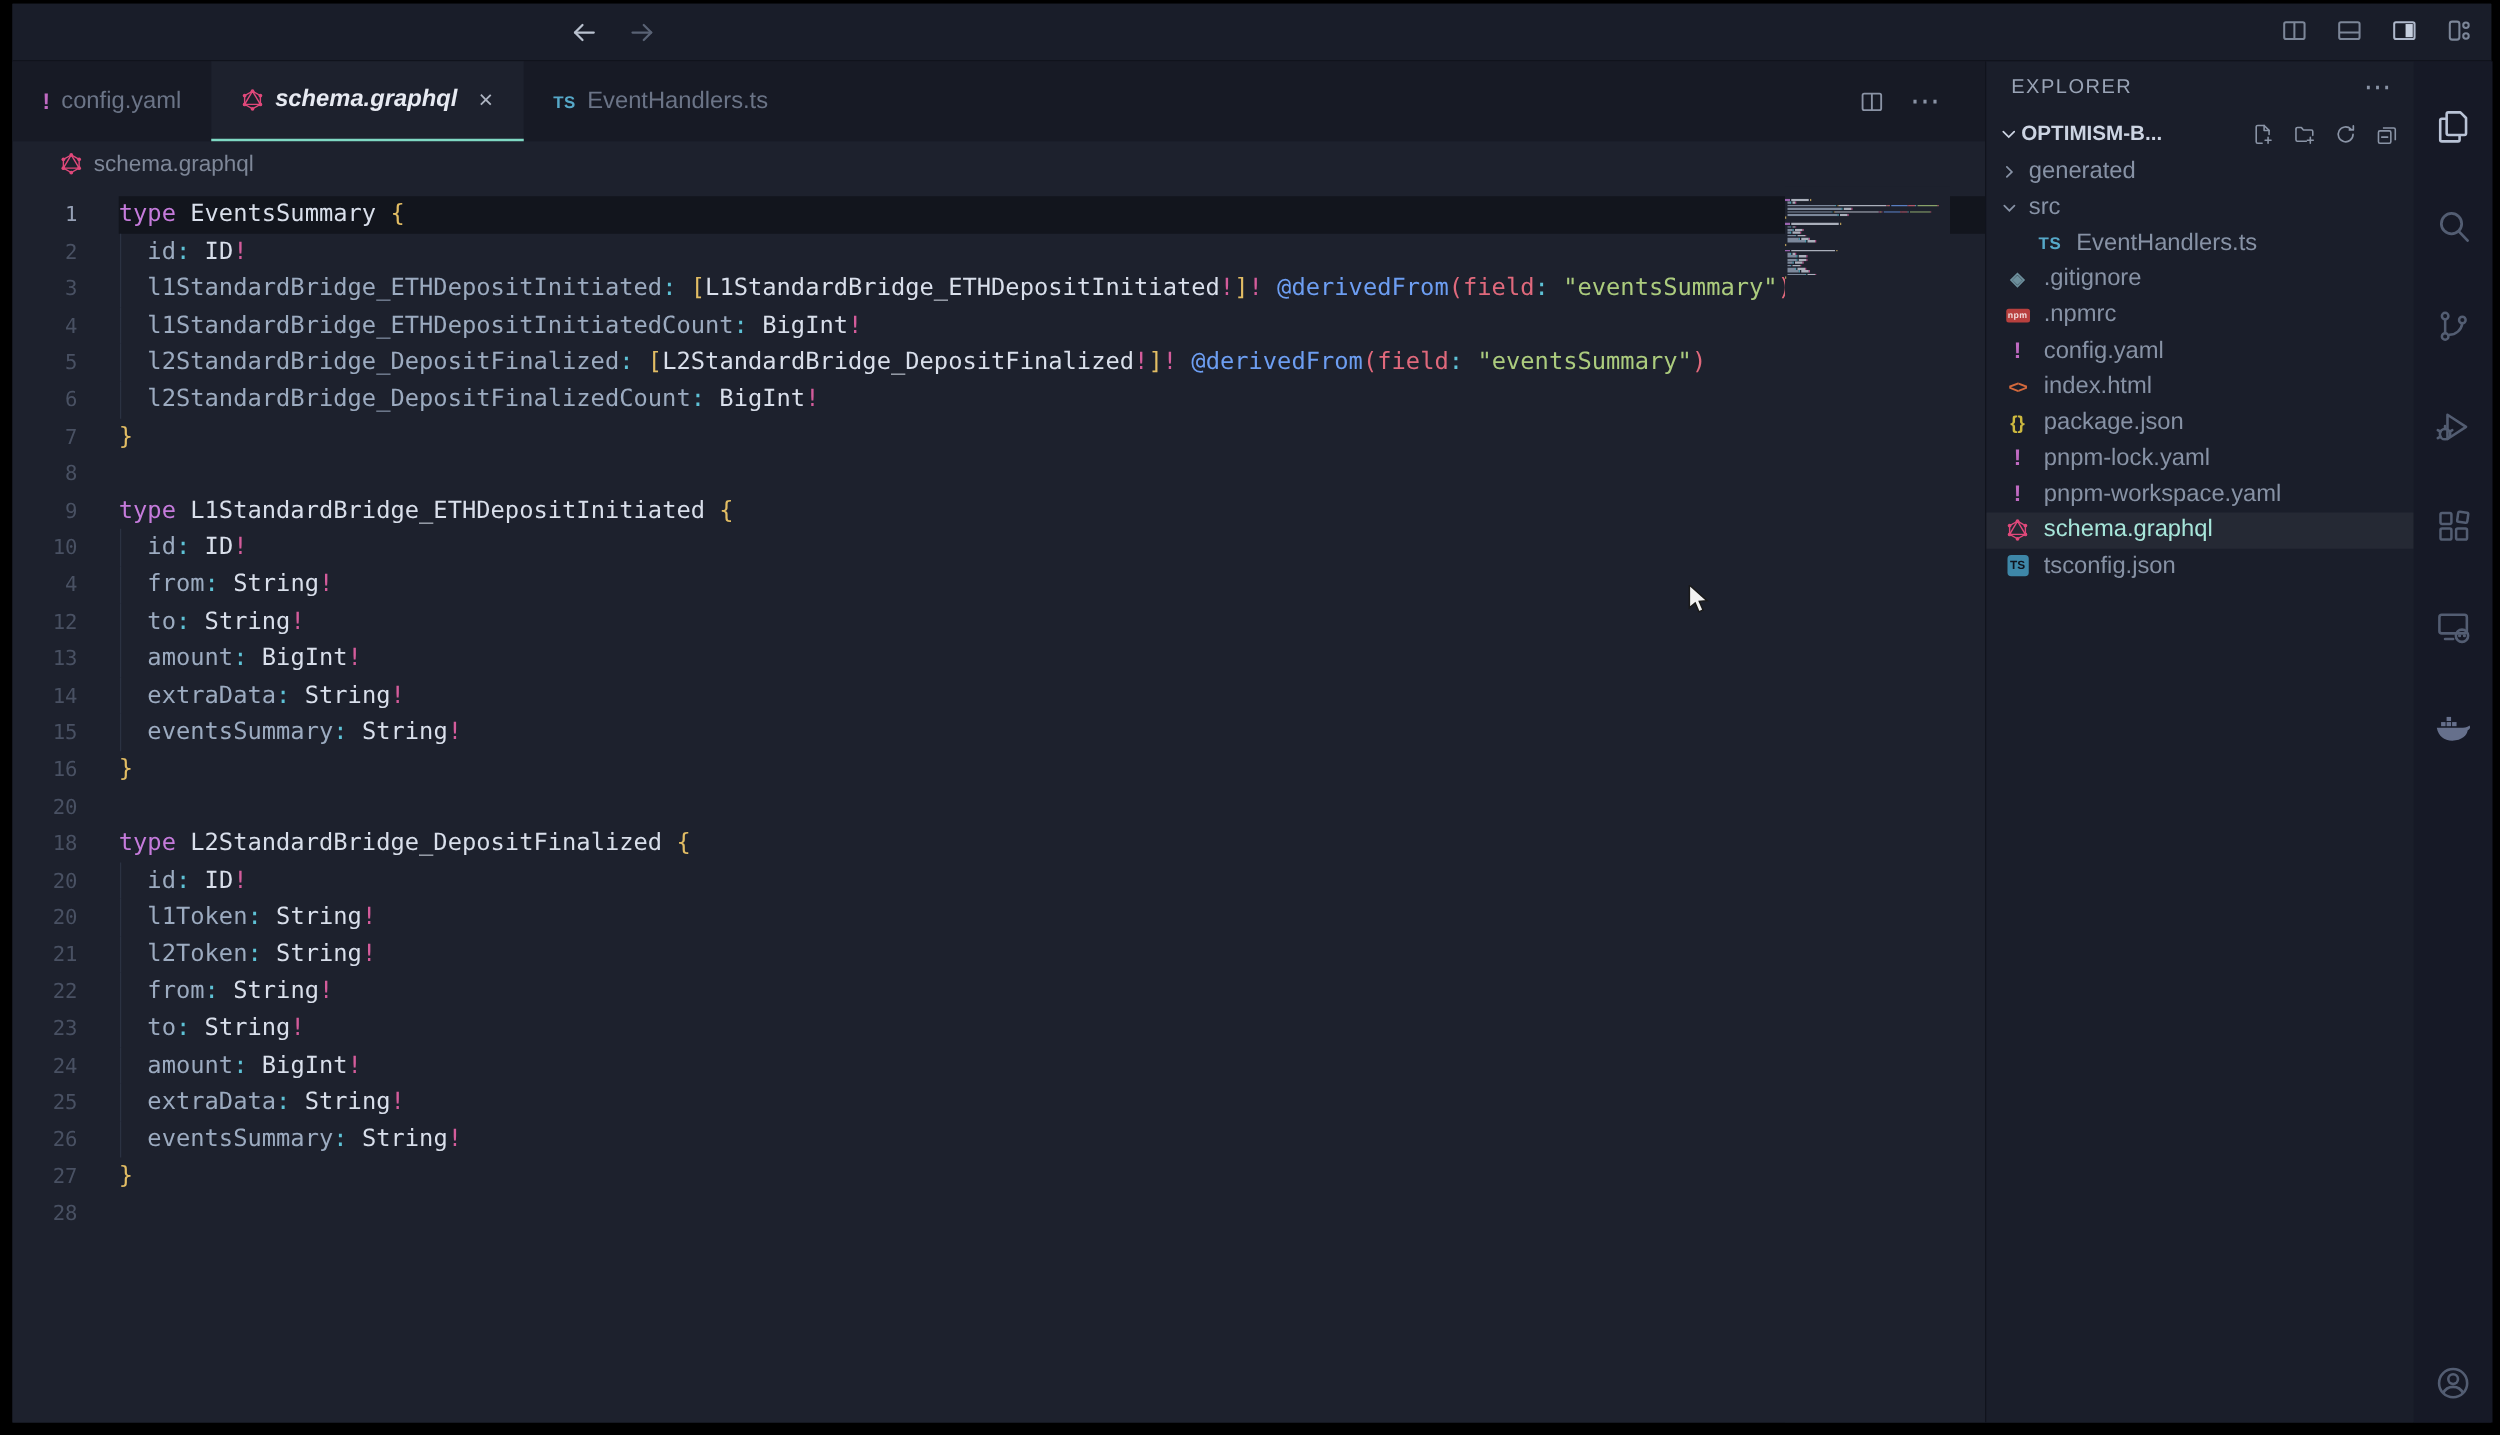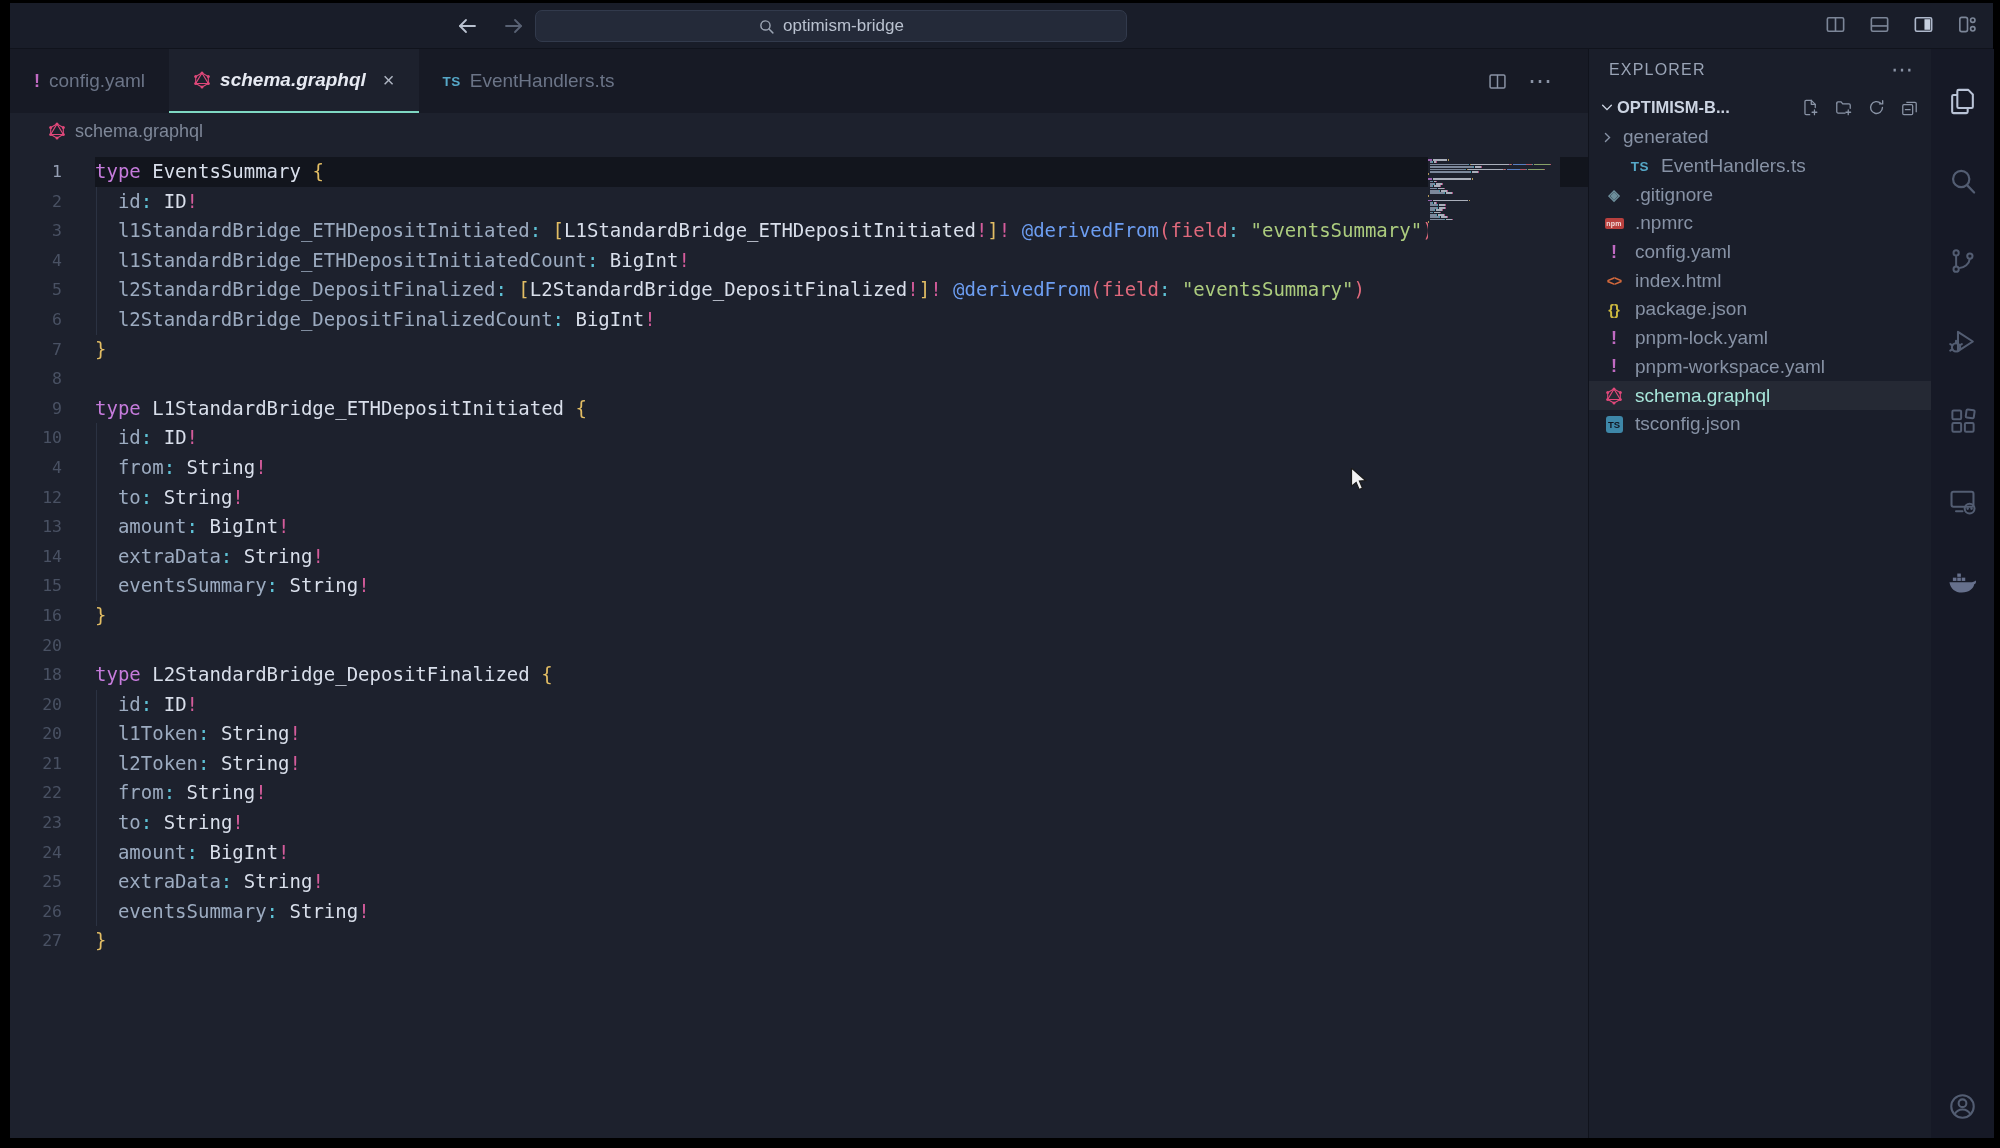--- a/index.html
+++ b/index.html
@@ -93,29 +93,20 @@
           <path d="M20 12H5"></path>
           <path d="M11 6l-6 6 6 6"></path>
         </svg>
     </span>
     <span class="nav-arrow" style="left:489px;">
       <svg width="24" height="24" viewBox="0 0 24 24" stroke="#596274" stroke-width="1.8" fill="none" stroke-linecap="round" stroke-linejoin="round">
           <path d="M4 12h15"></path>
           <path d="M13 6l6 6-6 6"></path>
         </svg>
     </span>
-    <div class="searchbox">
-      <span>
-        <svg width="17" height="17" viewBox="0 0 24 24" stroke="#9aa3b2" stroke-width="2" fill="none" stroke-linecap="round">
-            <circle cx="10.5" cy="10.5" r="6.5"></circle>
-            <path d="M15.5 15.5L21 21"></path>
-          </svg>
-      </span>
-      <span>optimism-bridge</span>
-    </div>
     <div class="win-icons">
       <span>
         <svg width="23" height="23" viewBox="0 0 24 24" stroke="#7c8698" stroke-width="1.7" fill="none">
             <rect x="3.5" y="5" width="17" height="14" rx="1.5"></rect>
             <path d="M12 5v14"></path>
           </svg>
       </span>
       <span>
         <svg width="23" height="23" viewBox="0 0 24 24" stroke="#7c8698" stroke-width="1.7" fill="none">
             <rect x="3.5" y="5" width="17" height="14" rx="1.5"></rect>
@@ -220,20 +211,21 @@
           <div class="code-line"><span class="ln">18</span><span class="lt"><span class="tk-kw">type</span><span class="tk-pl"> </span><span class="tk-ty">L2StandardBridge_DepositFinalized</span><span class="tk-pl"> </span><span class="tk-br">{</span></span></div>
           <div class="code-line"><span class="ln">20</span><span class="lt ind"><span class="tk-pl">  </span><span class="tk-fd">id</span><span class="tk-cl">:</span><span class="tk-pl"> </span><span class="tk-ty">ID</span><span class="tk-bang">!</span></span></div>
           <div class="code-line"><span class="ln">20</span><span class="lt ind"><span class="tk-pl">  </span><span class="tk-fd">l1Token</span><span class="tk-cl">:</span><span class="tk-pl"> </span><span class="tk-ty">String</span><span class="tk-bang">!</span></span></div>
           <div class="code-line"><span class="ln">21</span><span class="lt ind"><span class="tk-pl">  </span><span class="tk-fd">l2Token</span><span class="tk-cl">:</span><span class="tk-pl"> </span><span class="tk-ty">String</span><span class="tk-bang">!</span></span></div>
           <div class="code-line"><span class="ln">22</span><span class="lt ind"><span class="tk-pl">  </span><span class="tk-fd">from</span><span class="tk-cl">:</span><span class="tk-pl"> </span><span class="tk-ty">String</span><span class="tk-bang">!</span></span></div>
           <div class="code-line"><span class="ln">23</span><span class="lt ind"><span class="tk-pl">  </span><span class="tk-fd">to</span><span class="tk-cl">:</span><span class="tk-pl"> </span><span class="tk-ty">String</span><span class="tk-bang">!</span></span></div>
           <div class="code-line"><span class="ln">24</span><span class="lt ind"><span class="tk-pl">  </span><span class="tk-fd">amount</span><span class="tk-cl">:</span><span class="tk-pl"> </span><span class="tk-ty">BigInt</span><span class="tk-bang">!</span></span></div>
           <div class="code-line"><span class="ln">25</span><span class="lt ind"><span class="tk-pl">  </span><span class="tk-fd">extraData</span><span class="tk-cl">:</span><span class="tk-pl"> </span><span class="tk-ty">String</span><span class="tk-bang">!</span></span></div>
           <div class="code-line"><span class="ln">26</span><span class="lt ind"><span class="tk-pl">  </span><span class="tk-fd">eventsSummary</span><span class="tk-cl">:</span><span class="tk-pl"> </span><span class="tk-ty">String</span><span class="tk-bang">!</span></span></div>
           <div class="code-line"><span class="ln">27</span><span class="lt"><span class="tk-br">}</span></span></div>
+          <div class="code-line"><span class="ln">28</span><span class="lt"></span></div>
           <div class="minimap" id="minimap">
             <div class="mm-line"><s class="tk-kw" style="width: 4px;"></s><s class="sp" style="width: 1px;"></s><s class="tk-ty" style="width: 14px;"></s><s class="sp" style="width: 1px;"></s><s class="tk-br" style="width: 1px;"></s></div>
             <div class="mm-line"><s class="sp" style="width: 2px;"></s><s class="tk-fd" style="width: 2px;"></s><s class="tk-cl" style="width: 1px;"></s><s class="sp" style="width: 1px;"></s><s class="tk-ty" style="width: 2px;"></s><s class="tk-bang" style="width: 1px;"></s></div>
             <div class="mm-line"><s class="sp" style="width: 2px;"></s><s class="tk-fd" style="width: 38px;"></s><s class="tk-cl" style="width: 1px;"></s><s class="sp" style="width: 1px;"></s><s class="tk-bk" style="width: 1px;"></s><s class="tk-ty" style="width: 38px;"></s><s class="tk-bang" style="width: 1px;"></s><s class="tk-bk" style="width: 1px;"></s><s class="tk-bang" style="width: 1px;"></s><s class="sp" style="width: 1px;"></s><s class="tk-dr" style="width: 13px;"></s><s class="tk-pr" style="width: 1px;"></s><s class="tk-ar" style="width: 5px;"></s><s class="tk-cl" style="width: 1px;"></s><s class="sp" style="width: 1px;"></s><s class="tk-st" style="width: 16px;"></s><s class="tk-pr" style="width: 1px;"></s></div>
             <div class="mm-line"><s class="sp" style="width: 2px;"></s><s class="tk-fd" style="width: 43px;"></s><s class="tk-cl" style="width: 1px;"></s><s class="sp" style="width: 1px;"></s><s class="tk-ty" style="width: 6px;"></s><s class="tk-bang" style="width: 1px;"></s></div>
             <div class="mm-line"><s class="sp" style="width: 2px;"></s><s class="tk-fd" style="width: 35px;"></s><s class="tk-cl" style="width: 1px;"></s><s class="sp" style="width: 1px;"></s><s class="tk-bk" style="width: 1px;"></s><s class="tk-ty" style="width: 35px;"></s><s class="tk-bang" style="width: 1px;"></s><s class="tk-bk" style="width: 1px;"></s><s class="tk-bang" style="width: 1px;"></s><s class="sp" style="width: 1px;"></s><s class="tk-dr" style="width: 13px;"></s><s class="tk-pr" style="width: 1px;"></s><s class="tk-ar" style="width: 5px;"></s><s class="tk-cl" style="width: 1px;"></s><s class="sp" style="width: 1px;"></s><s class="tk-st" style="width: 16px;"></s><s class="tk-pr" style="width: 1px;"></s></div>
             <div class="mm-line"><s class="sp" style="width: 2px;"></s><s class="tk-fd" style="width: 40px;"></s><s class="tk-cl" style="width: 1px;"></s><s class="sp" style="width: 1px;"></s><s class="tk-ty" style="width: 6px;"></s><s class="tk-bang" style="width: 1px;"></s></div>
             <div class="mm-line"><s class="tk-br" style="width: 1px;"></s></div>
             <div class="mm-line"></div>
             <div class="mm-line"><s class="tk-kw" style="width: 4px;"></s><s class="sp" style="width: 1px;"></s><s class="tk-ty" style="width: 38px;"></s><s class="sp" style="width: 1px;"></s><s class="tk-br" style="width: 1px;"></s></div>
@@ -305,20 +297,28 @@
       </div>
       <div class="tree" id="tree">
           <div class="trow folder">
             <span class="chev">
               <svg width="13" height="13" viewBox="0 0 16 16" style="" stroke="#8792a5" stroke-width="1.7" fill="none" stroke-linecap="round">
                 <path d="M5.5 3l5 5-5 5"></path>
               </svg>
             </span>
             <span class="label">generated</span>
           </div>
+          <div class="trow folder">
+            <span class="chev">
+              <svg width="13" height="13" viewBox="0 0 16 16" style="transform:rotate(90deg);" stroke="#8792a5" stroke-width="1.7" fill="none" stroke-linecap="round">
+                <path d="M5.5 3l5 5-5 5"></path>
+              </svg>
+            </span>
+            <span class="label">src</span>
+          </div>
           <div class="trow ind1">
             <span class="ficon">
               <span class="ic-ts">TS</span>
             </span>
             <span class="label" style="margin-left:8px;">EventHandlers.ts</span>
           </div>
           <div class="trow">
             <span class="ficon">
               <span class="ic-git">◈</span>
             </span>

